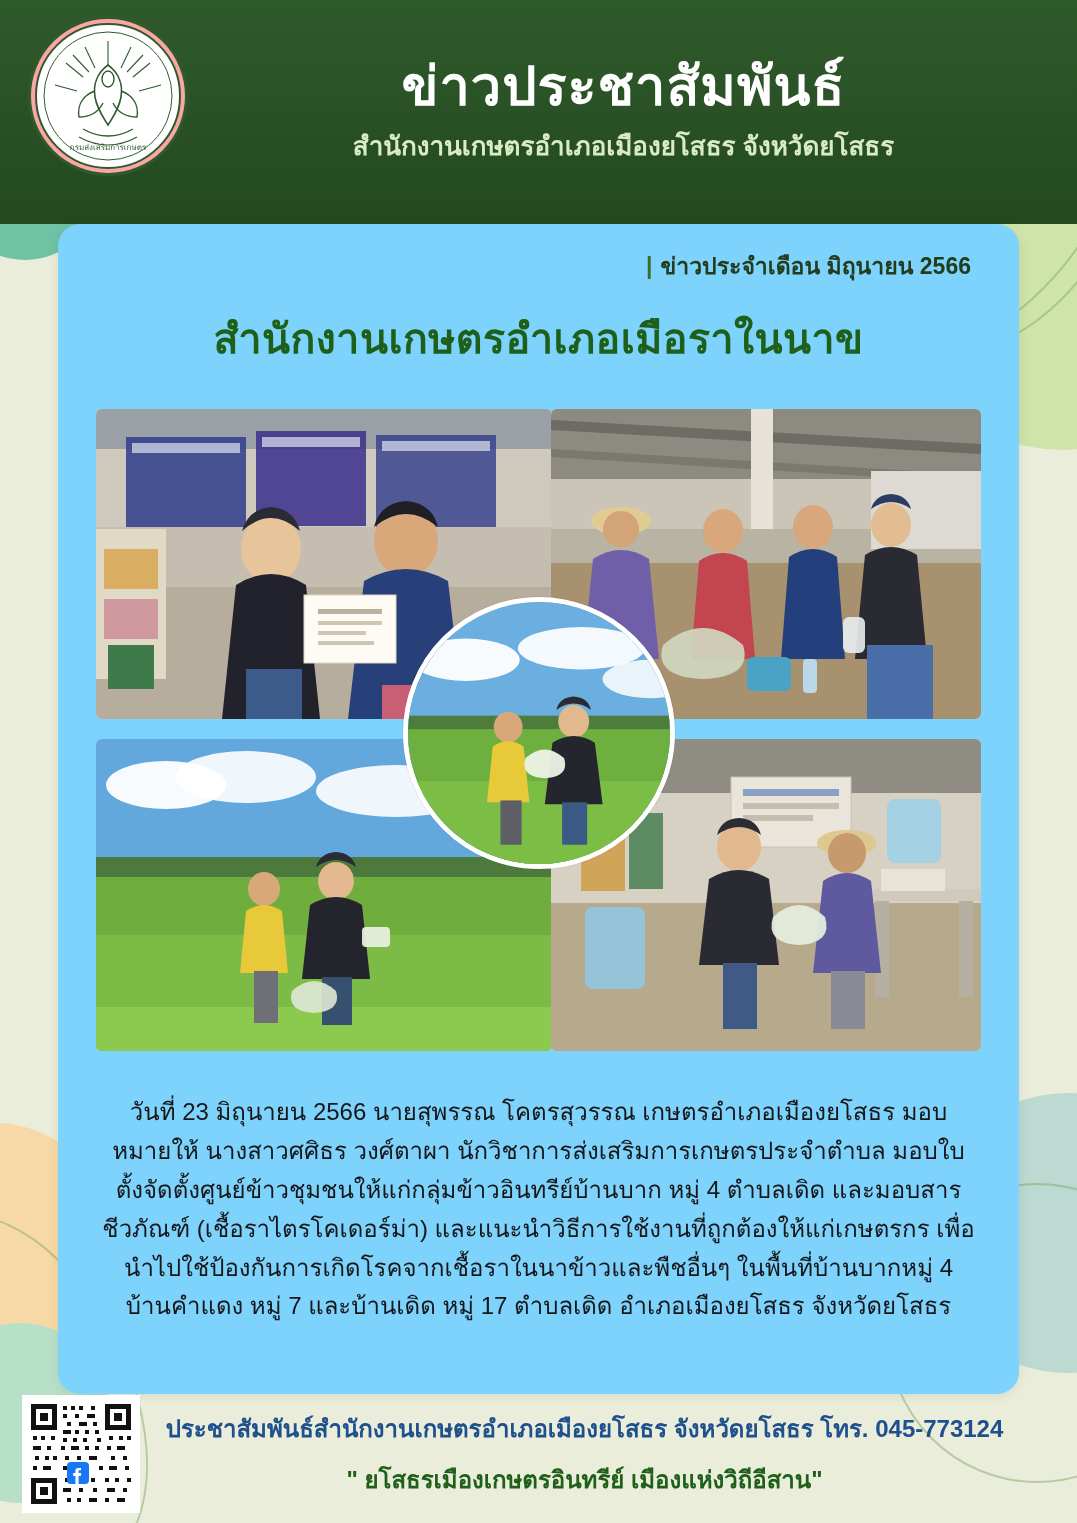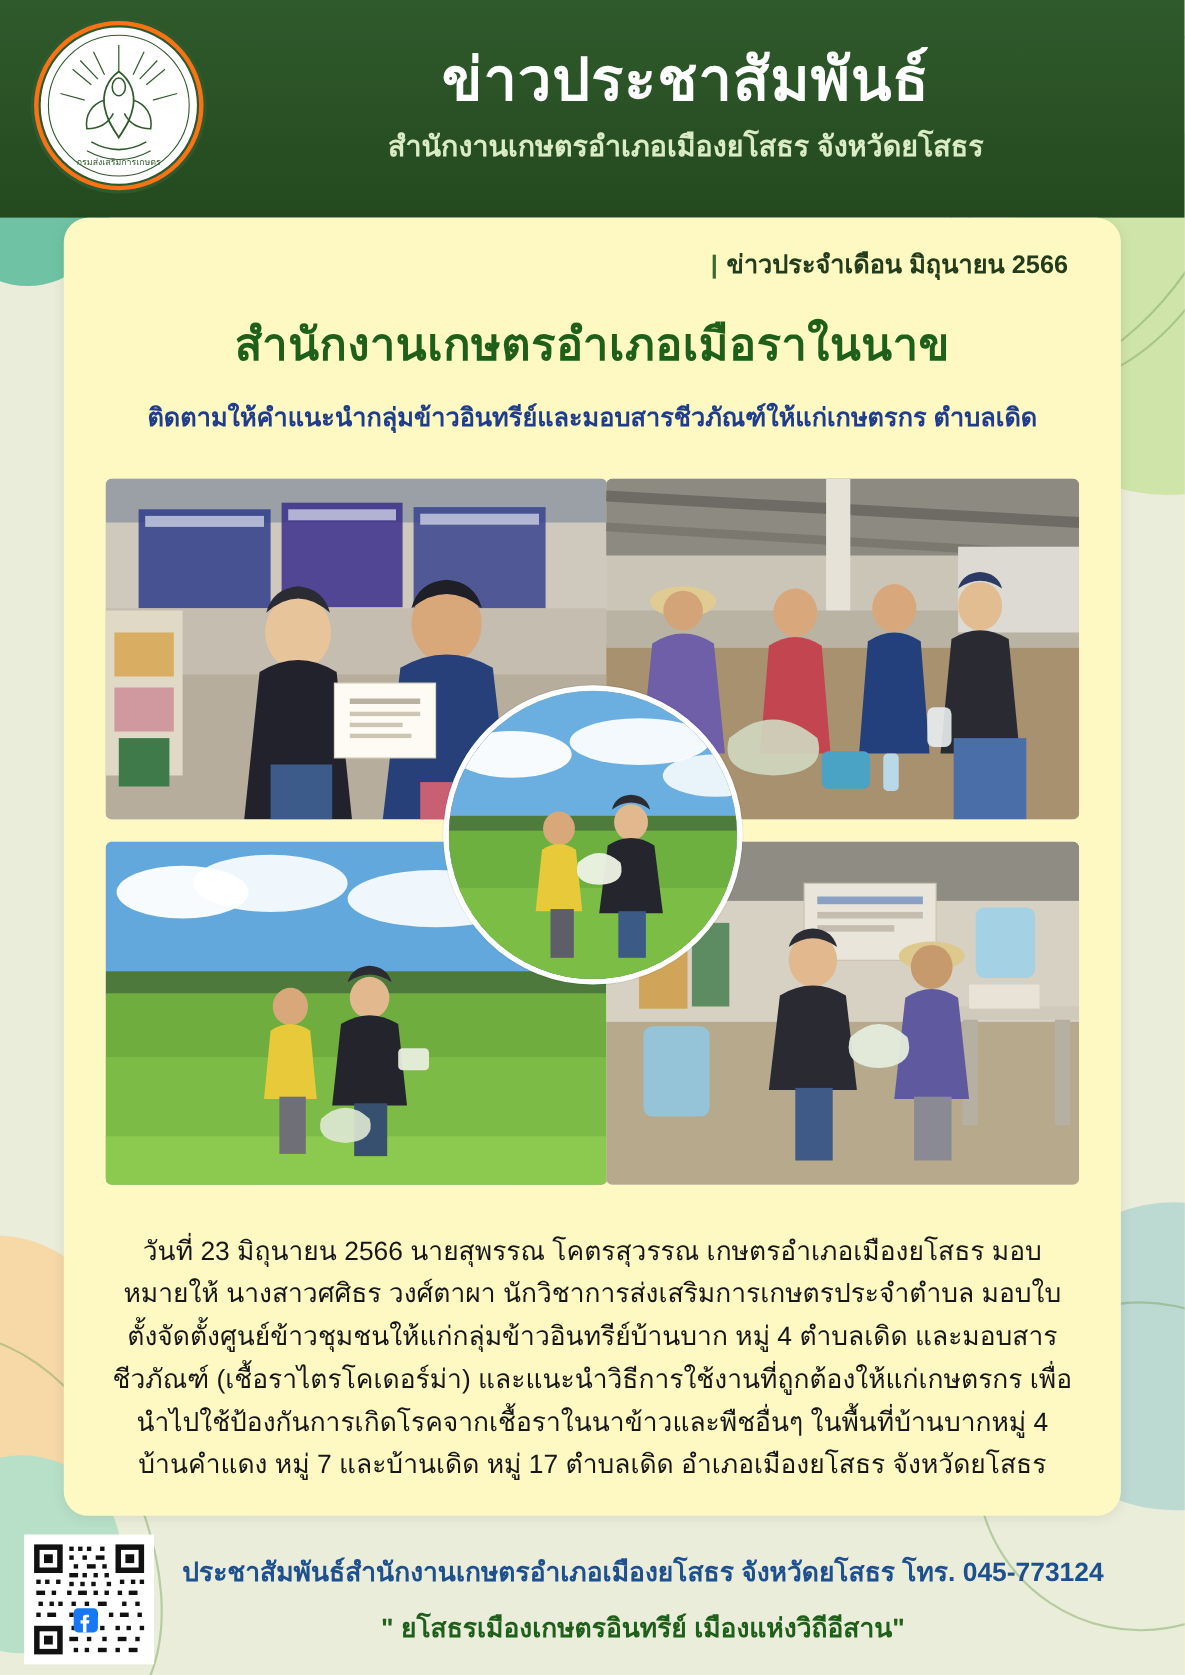--- a/index.html
+++ b/index.html
@@ -25,51 +25,51 @@
   .b9 { width: 180px; height: 180px; background: #b8e0c8; left: -70px; bottom: 20px; }
   .leafline { position: absolute; border: 2px solid rgba(120,165,90,.45); border-radius: 50%; }
   .l1 { width: 260px; height: 420px; right: -60px; top: -60px; transform: rotate(22deg); }
   .l2 { width: 200px; height: 360px; right: -20px; top: 10px; transform: rotate(35deg); }
   .l3 { width: 300px; height: 300px; right: -110px; bottom: 40px; transform: rotate(12deg); }
   .l4 { width: 220px; height: 380px; left: -90px; bottom: -60px; transform: rotate(-25deg); }
 
   
   .header {
     position: relative; z-index: 2;
-    height: 198px;
+    height: 224px;
     background: linear-gradient(180deg, #2f5a2c 0%, #24491f 100%);
     display: flex; align-items: center;
     padding-left: 210px; padding-right: 40px;
     flex-direction: column; justify-content: center;
     clip-path: polygon(0 0, 100% 0, 100% 100%, 0 100%);
   }
   .header-title {
     color: #ffffff; font-size: 54px; font-weight: bold;
     letter-spacing: 1px; line-height: 1.05; text-align: center;
     width: 100%;
   }
   .header-sub {
     color: #d9ecc4; font-size: 26px; font-weight: bold;
     margin-top: 10px; text-align: center; width: 100%;
   }
   .seal {
     position: absolute; left: 28px; top: 16px;
     width: 160px; height: 160px; border-radius: 50%;
-    background: #f97316;
+    background: #fca5a5;
     border: 3px solid #2f5a2c;
     display: flex; align-items: center; justify-content: center;
     z-index: 3;
   }
   .seal svg { display: block; }
 
   
   .card {
     position: relative; z-index: 2;
     margin: 0 58px;
-    background: #fef9c3;
+    background: #7dd3fc;
     border-radius: 22px;
     padding: 18px 30px 26px 30px;
     min-height: 1170px;
     box-shadow: 0 2px 12px rgba(0,0,0,.08);
   }
   .issue-line {
     text-align: right;
     font-size: 23px; font-weight: bold; color: #223c1c;
     padding-right: 18px; padding-top: 6px;
     border-right: none;
@@ -182,21 +182,20 @@
   </svg>
 </div>
 
 <div class="card">
 
   <div class="issue-line">
     <span class="bar">|</span><span>ข่าวประจำเดือน มิถุนายน 2566</span>
   </div>
 
   <div class="office-title">สำนักงานเกษตรอำเภอเมือราในนาข</div>
-  <div class="office-desc">ติดตามให้คำแนะนำกลุ่มข้าวอินทรีย์และมอบสารชีวภัณฑ์ให้แก่เกษตรกร ตำบลเดิด</div>
 
   <div class="collage">
 
     <div class="ph p1">
       <svg viewBox="0 0 456 310" preserveAspectRatio="none" aria-hidden="true">
         <rect width="456" height="310" fill="#cfc9bd"></rect>
         <rect x="0" y="0" width="456" height="40" fill="#9aa0a6"></rect>
         <rect x="30" y="28" width="120" height="90" fill="#2f3d8c" opacity=".85"></rect>
         <rect x="160" y="22" width="110" height="95" fill="#3b2f8c" opacity=".85"></rect>
         <rect x="280" y="26" width="120" height="92" fill="#2f3d8c" opacity=".8"></rect>

